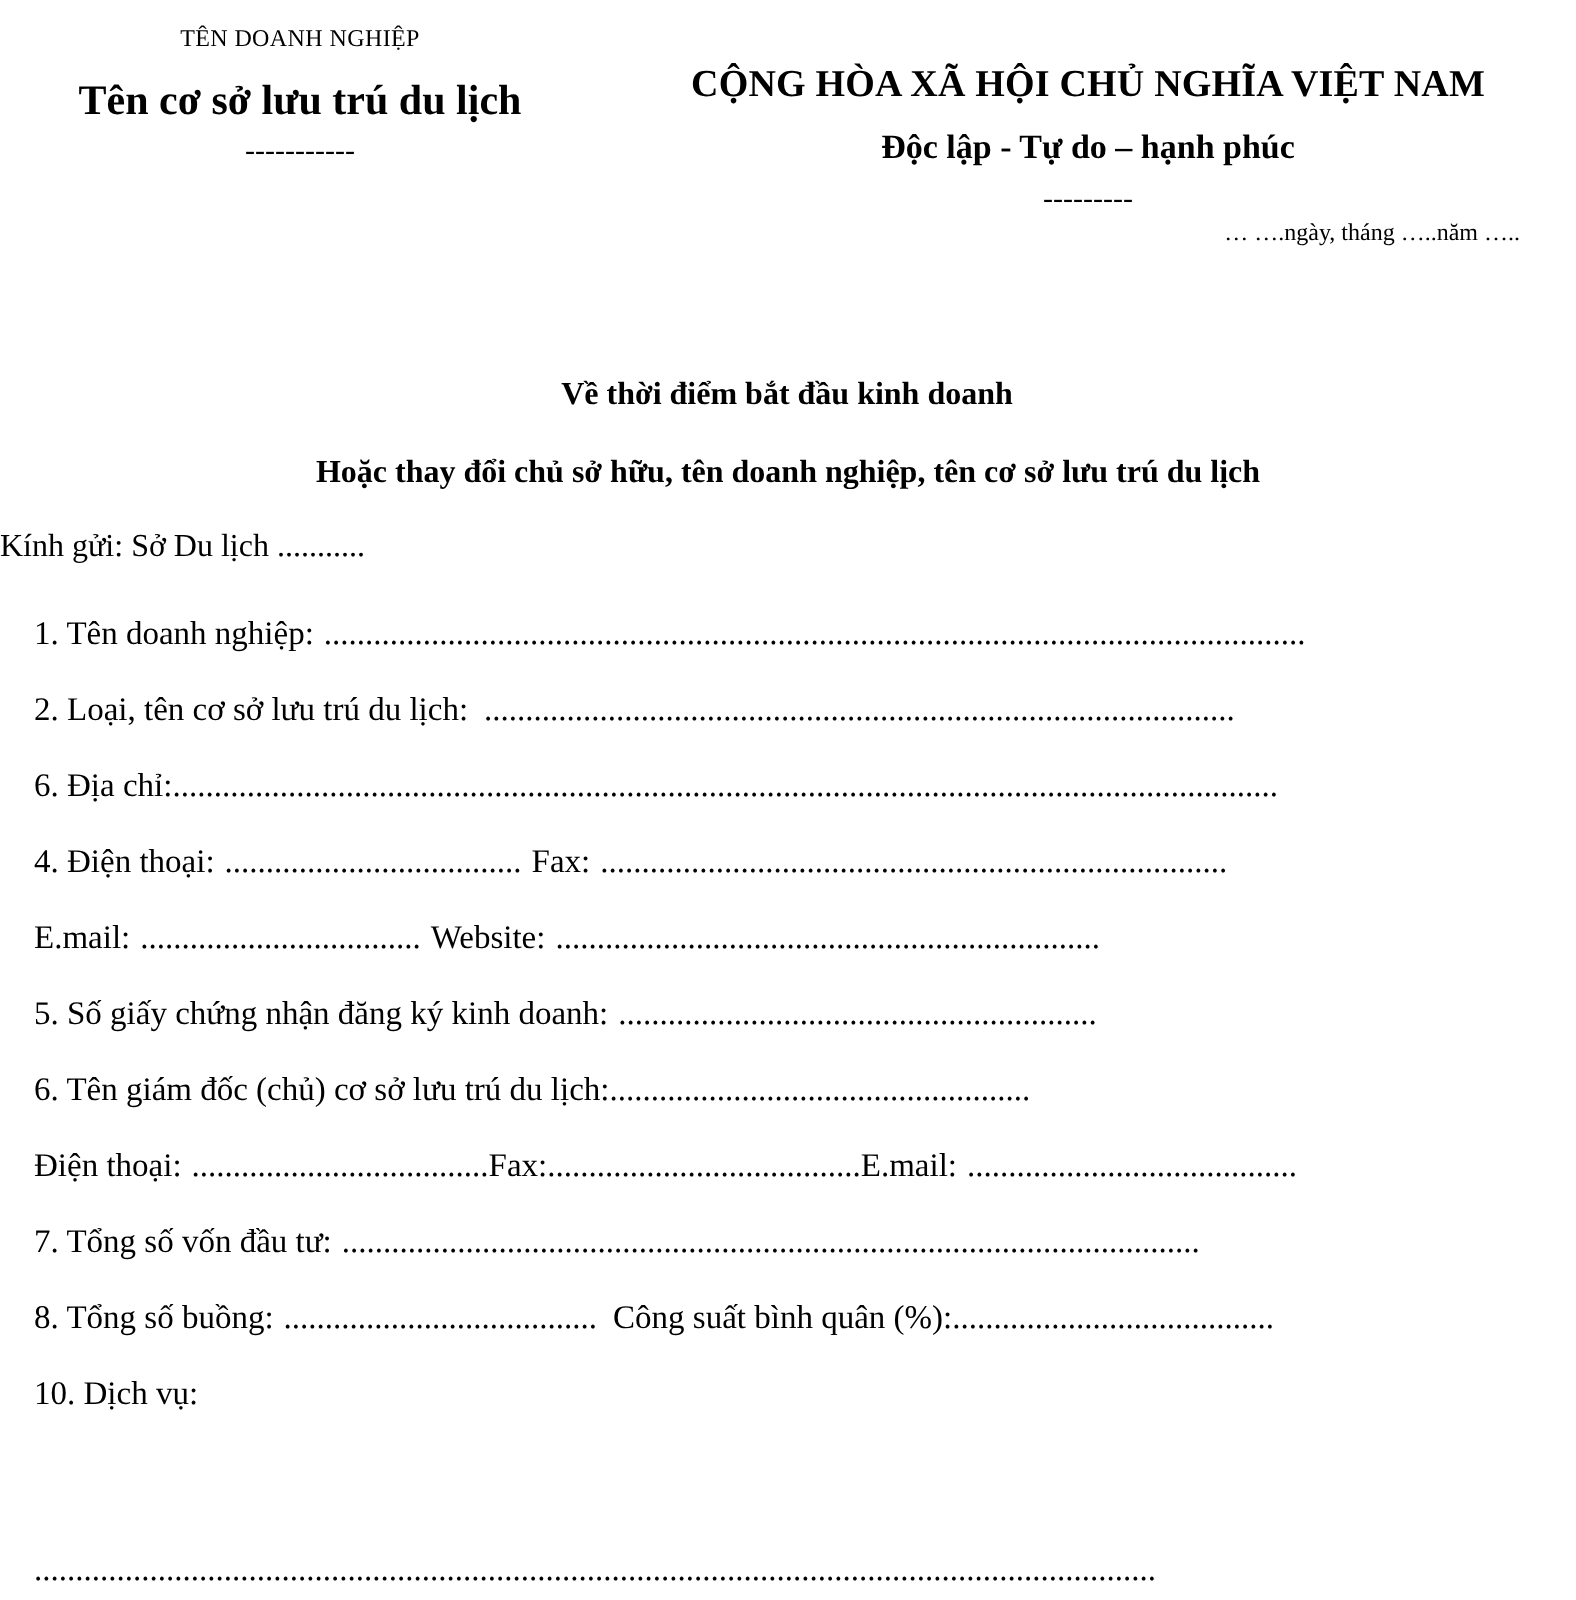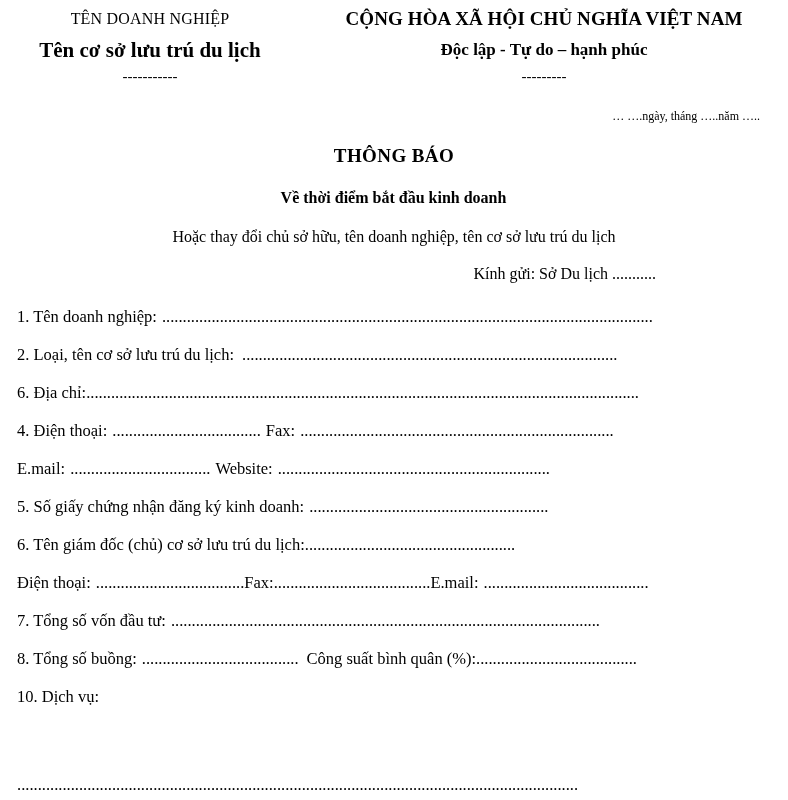--- a/index.html
+++ b/index.html
@@ -36,39 +36,40 @@
     flex-direction: column;
     align-items: center;
   }
   .hdr-col-left {
     width: 300px;
   }
   .hdr-col-right {
     width: 488px;
   }
   .org-name {
-    font-size: 16px;
+    font-size: 12px;
     font-weight: 400;
     letter-spacing: .2px;
     line-height: 26px;
     white-space: nowrap;
   }
   .org-sub {
     font-size: 21px;
     font-weight: 700;
     line-height: 26px;
     margin-top: 5px;
     white-space: nowrap;
   }
   .national-title {
     font-size: 19px;
     font-weight: 700;
     letter-spacing: .1px;
     line-height: 26px;
     white-space: nowrap;
+    margin-top: 24px;
   }
   .national-motto {
     font-size: 17px;
     font-weight: 700;
     line-height: 26px;
     margin-top: 5px;
     white-space: nowrap;
   }
   .rule-dash {
     font-size: 15px;
@@ -109,28 +110,28 @@
     font-size: 16px;
     font-weight: 700;
   }
   .doc-subtitle-2 {
     position: absolute;
     top: 228px;
     left: 0;
     width: 788px;
     text-align: center;
     font-size: 16px;
-    font-weight: 400;
+    font-weight: 700;
   }
   .recipient {
     position: absolute;
     top: 265px;
     left: 0;
     width: 656px;
-    text-align: right;
+    text-align: left;
     font-size: 16px;
     font-weight: 400;
   }
 
   
   .form-body {
     position: absolute;
     left: 17px;
     top: 305px;
     width: 754px;
@@ -188,21 +189,20 @@
     <div class="hdr-col hdr-col-right">
       <div class="national-title">CỘNG HÒA XÃ HỘI CHỦ NGHĨA VIỆT NAM</div>
       <div class="national-motto">Độc lập  -  Tự do – hạnh phúc</div>
       <div class="rule-dash">---------</div>
     </div>
 
   </div>
 
   <div class="date-line">… ….ngày, tháng …..năm …..</div>
 
-  <div class="doc-title">THÔNG BÁO</div>
   <div class="doc-subtitle-1">Về thời điểm bắt đầu kinh doanh</div>
   <div class="doc-subtitle-2">Hoặc thay đổi chủ sở hữu, tên doanh nghiệp, tên cơ sở lưu trú du lịch</div>
   <div class="recipient">Kính gửi: Sở Du lịch ...........</div>
 
   <div class="form-body">
 
     <div class="form-line">
       <span class="seg">1. Tên doanh nghiệp:</span>
       <span class="gap-sm"></span>
       <span class="dots">.......................................................................................................................</span>

